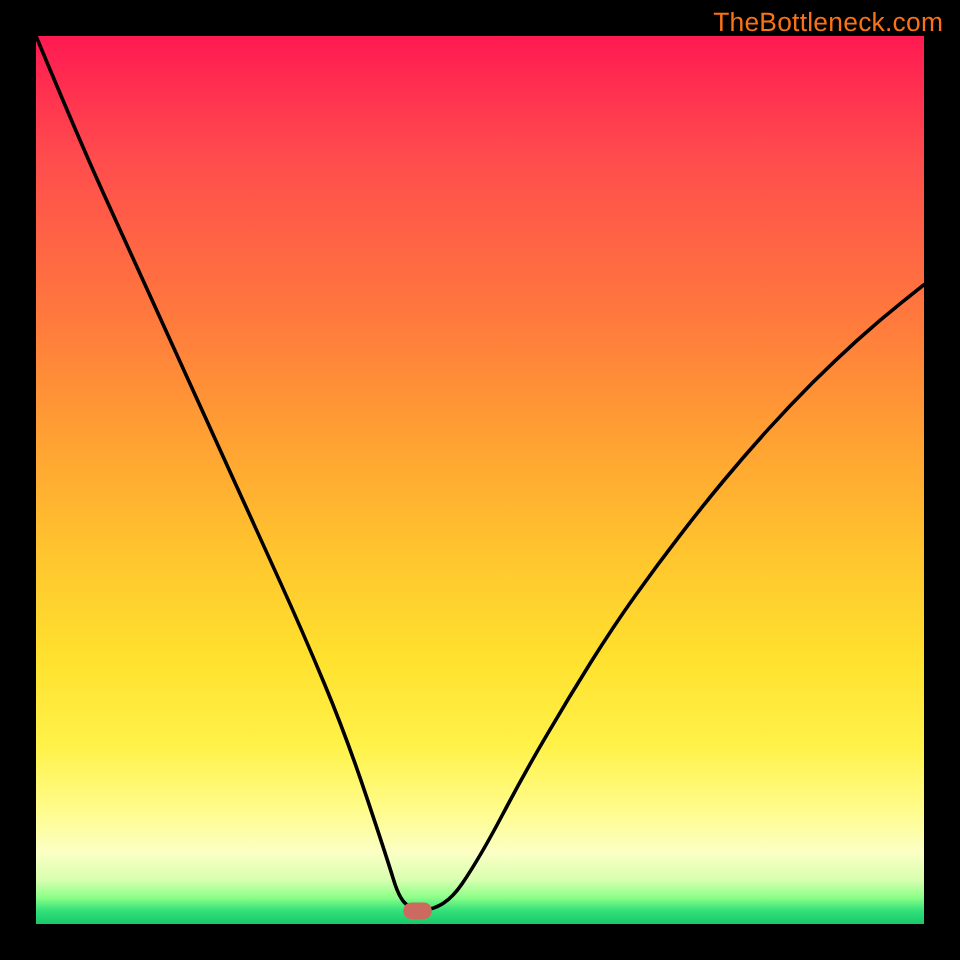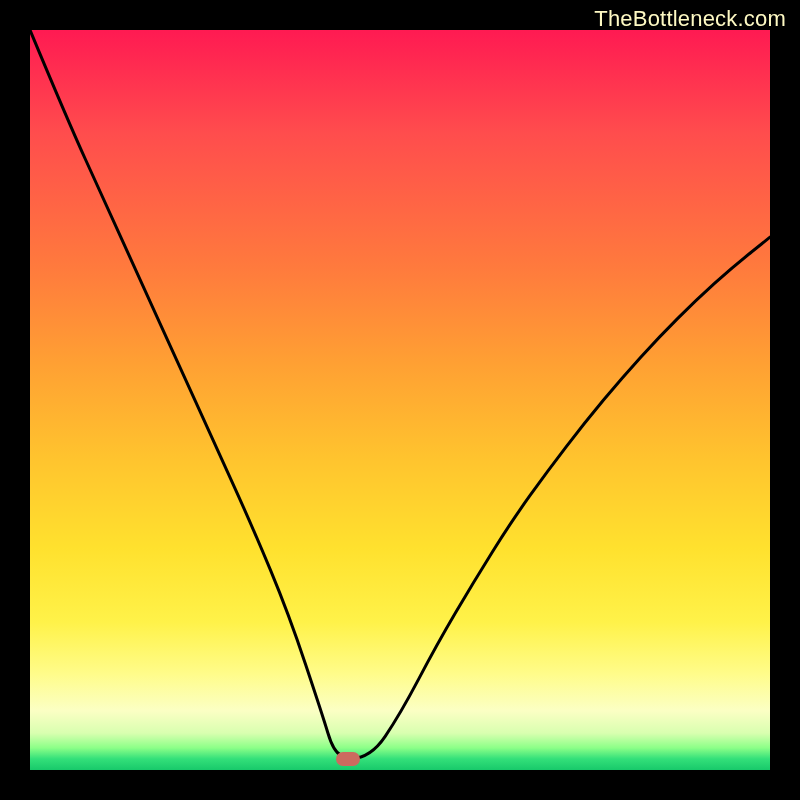--- a/index.html
+++ b/index.html
@@ -53,21 +53,21 @@
     position: absolute;
     left: 0;
     top: 0;
     width: 740px;
     height: 740px;
   }
   .watermark {
     position: absolute;
     top: 6px;
     right: 14px;
-    color: #fef9c3;
+    color: #f97316;
     font-size: 22px;
     letter-spacing: 0.2px;
     user-select: none;
   }
 </style>
 </head>
 <body>
 
 <div class="frame">
   <div class="watermark">TheBottleneck.com</div>

